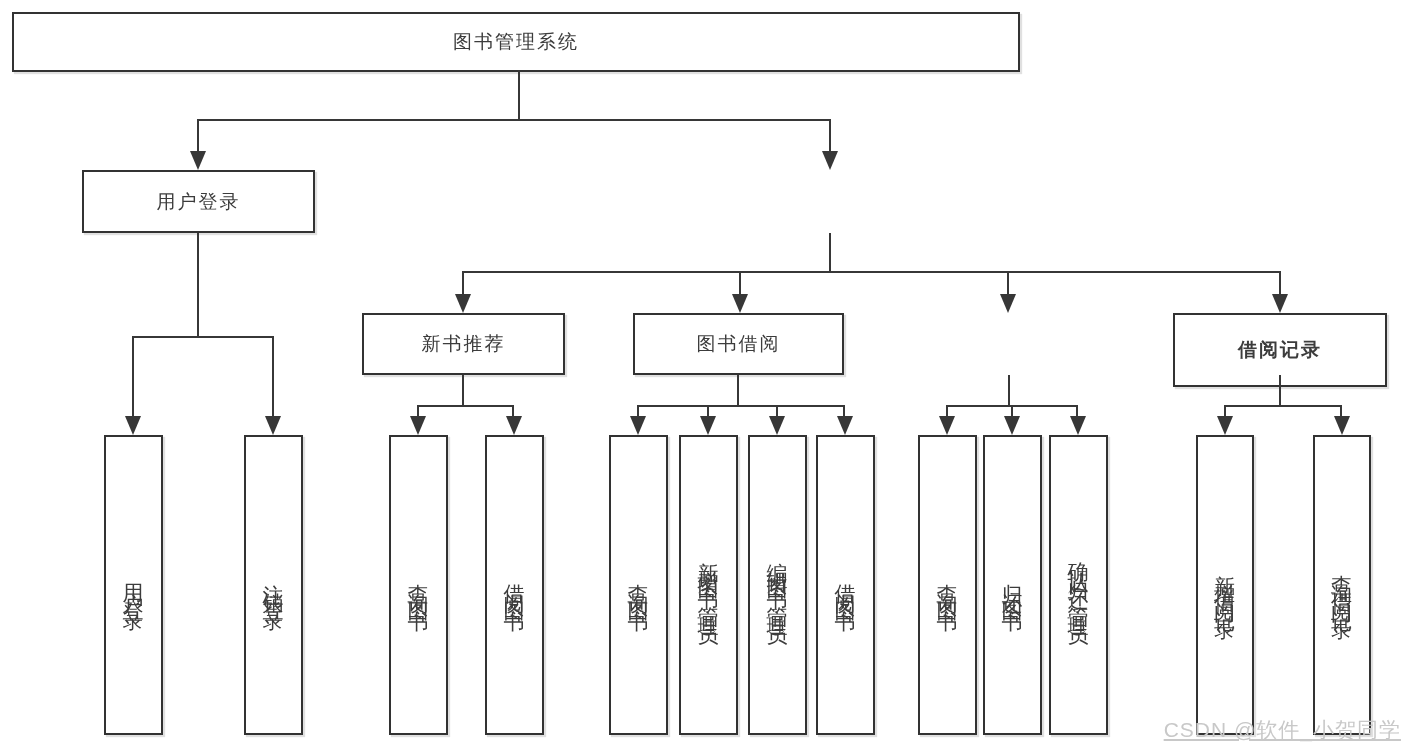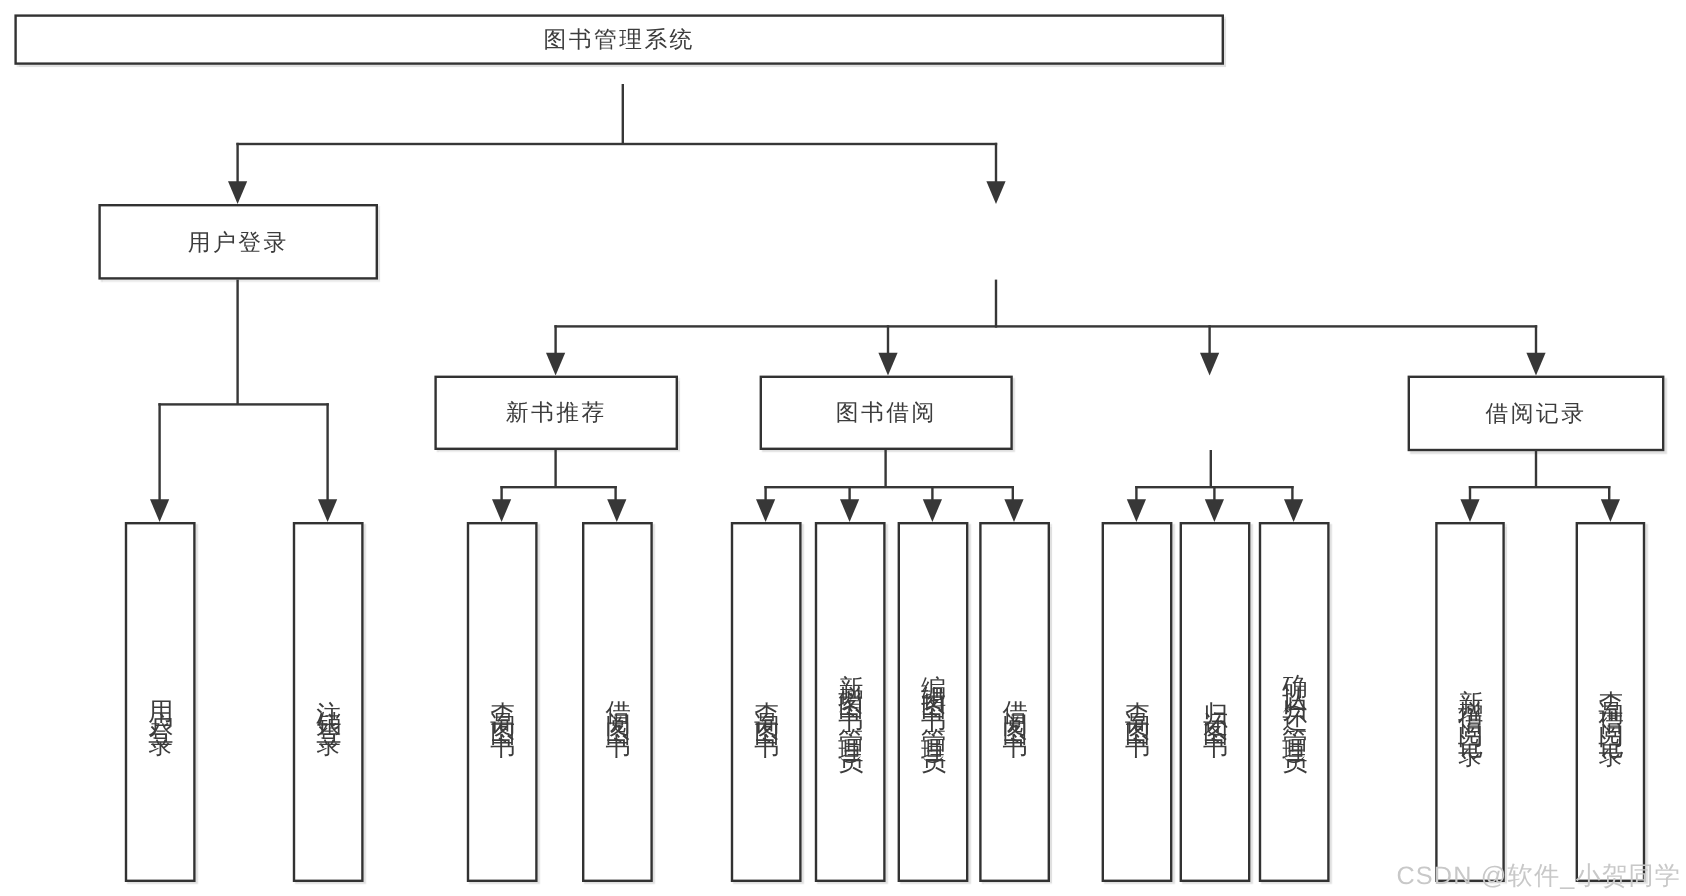--- a/index.html
+++ b/index.html
@@ -24,29 +24,29 @@
   }
   .vline{position:absolute;width:2px;background:#373737;}
   .hline{position:absolute;height:2px;background:#373737;}
   .arrow{
     position:absolute;width:0;height:0;
     border-left:8px solid transparent;border-right:8px solid transparent;
     border-top:19px solid #373737;
   }
   .watermark{
     position:absolute;right:4px;bottom:3px;
-    font-size:21px;color:#c8c8c8;letter-spacing:1px;
+    font-size:21px;color:#c8c8c8;letter-spacing:1px;text-decoration:underline;
   }
 </style>
 </head>
 <body>
 
 <div class="canvas">
 
-  <div class="hbox" style="left:12px;top:12px;width:1008px;height:42px;font-family:Liberation Serif, serif;">
+  <div class="hbox" style="left:12px;top:12px;width:1008px;height:60px;font-family:Liberation Serif, serif;">
     <span>图书管理系统</span>
   </div>
 
   <div class="vline" style="left:518px;top:70px;height:50px;"></div>
   <div class="hline" style="left:197px;top:119px;width:634px;"></div>
   <div class="vline" style="left:197px;top:119px;height:33px;"></div>
   <div class="vline" style="left:829px;top:119px;height:33px;"></div>
   <div class="arrow" style="left:190px;top:151px;"></div>
   <div class="arrow" style="left:822px;top:151px;"></div>
 
@@ -71,21 +71,21 @@
   <div class="arrow" style="left:732px;top:294px;"></div>
   <div class="arrow" style="left:1000px;top:294px;"></div>
   <div class="arrow" style="left:1272px;top:294px;"></div>
 
   <div class="hbox" style="left:362px;top:313px;width:203px;height:62px;">
     <span>新书推荐</span>
   </div>
   <div class="hbox" style="left:633px;top:313px;width:211px;height:62px;">
     <span>图书借阅</span>
   </div>
-  <div class="hbox" style="left:1173px;top:313px;width:214px;height:63px;">
+  <div class="hbox" style="left:1173px;top:313px;width:214px;height:74px;font-weight:bold;">
     <span>借阅记录</span>
   </div>
 
   <div class="vline" style="left:462px;top:375px;height:31px;"></div>
   <div class="hline" style="left:417px;top:405px;width:97px;"></div>
   <div class="vline" style="left:417px;top:405px;height:12px;"></div>
   <div class="vline" style="left:512px;top:405px;height:12px;"></div>
   <div class="arrow" style="left:410px;top:416px;"></div>
   <div class="arrow" style="left:506px;top:416px;"></div>
 

